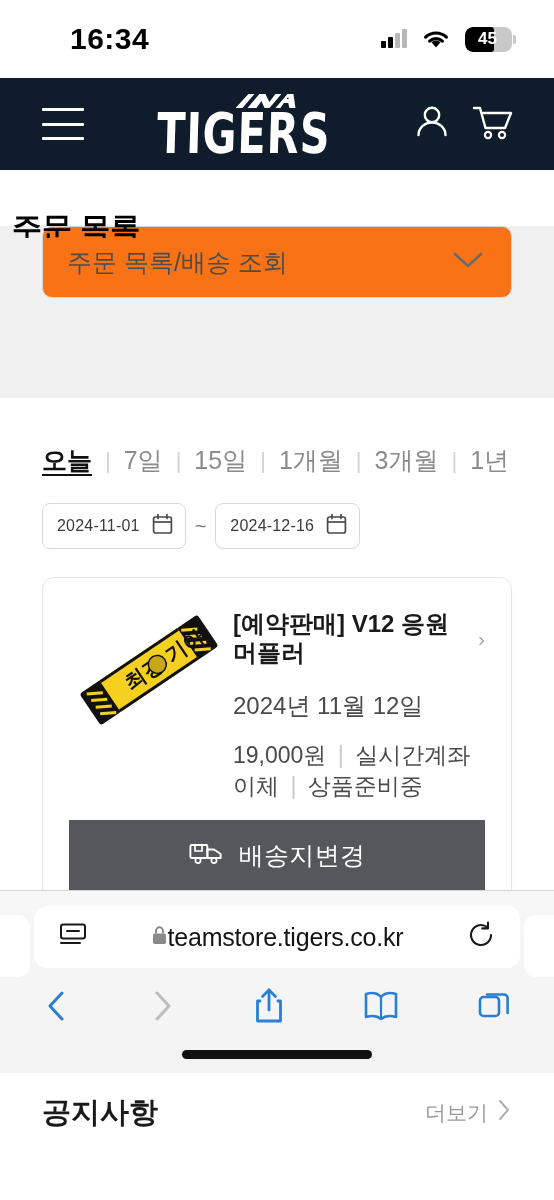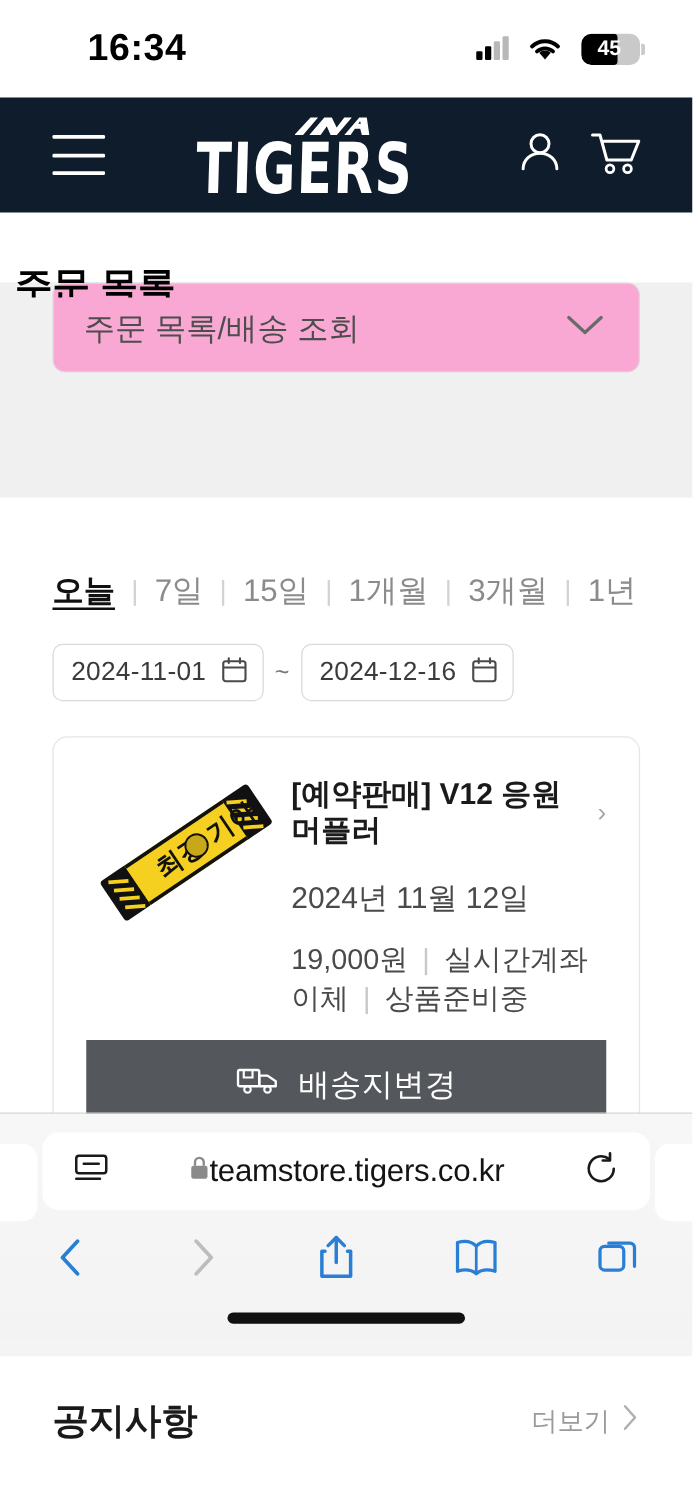--- a/index.html
+++ b/index.html
@@ -73,48 +73,48 @@
     background:#f0f0f0; padding: 0 42px;
     height: 172px; position:relative;
   }
   .page-title-clipped {
     position:absolute; top:-18px; left:12px; right:0;
     font-size:30px; font-weight:700;
     color:#000000; height:30px; overflow:hidden;
   }
   .select-box {
     margin-top: 56px;
-    height: 72px; background:#f9a8d4;
+    height: 72px; background:#f97316;
     border:1px solid #d9d9d9; border-radius:10px;
     display:flex; align-items:center; justify-content:space-between;
     padding: 0 26px 0 24px;
   }
   .select-box .label { font-size:25px; color:#4d4d4d; }
 
   
-  .content { padding: 12px 42px; background:#fff; }
+  .content { padding: 0 42px; background:#fff; }
   .period-tabs {
     display:flex; align-items:center; gap:0;
     padding-top: 46px;
   }
   .period-tabs .tab {
     font-size:25px; color:#8b8b8b; white-space:nowrap;
   }
   .period-tabs .tab.active {
     color:#111; font-weight:700; text-decoration:underline; text-underline-offset:5px;
   }
   .period-tabs .sep { color:#d2d2d2; font-size:22px; padding: 0 13px; }
 
   
   .date-row { display:flex; align-items:center; gap:0; margin-top:26px; }
   .date-field {
     height:46px; border:1px solid #d9d9d9; border-radius:8px; background:#fff;
     display:flex; align-items:center; gap:12px; padding: 0 12px 0 14px;
   }
-  .date-field .val { font-size:21px; color:#3b3b3b; letter-spacing:0.2px; }
+  .date-field .val { font-size:16px; color:#3b3b3b; letter-spacing:0.2px; }
   .tilde { font-size:20px; color:#777; padding: 0 9px; }
   .search-btn {
     margin-left:16px; height:46px; padding: 0 14px;
     border:1px solid #cfcfcf; border-radius:5px; background:#fff;
     display:flex; align-items:center; justify-content:center;
     font-size:22px; color:#3b3b3b;
   }
 
   
   .order-card {

